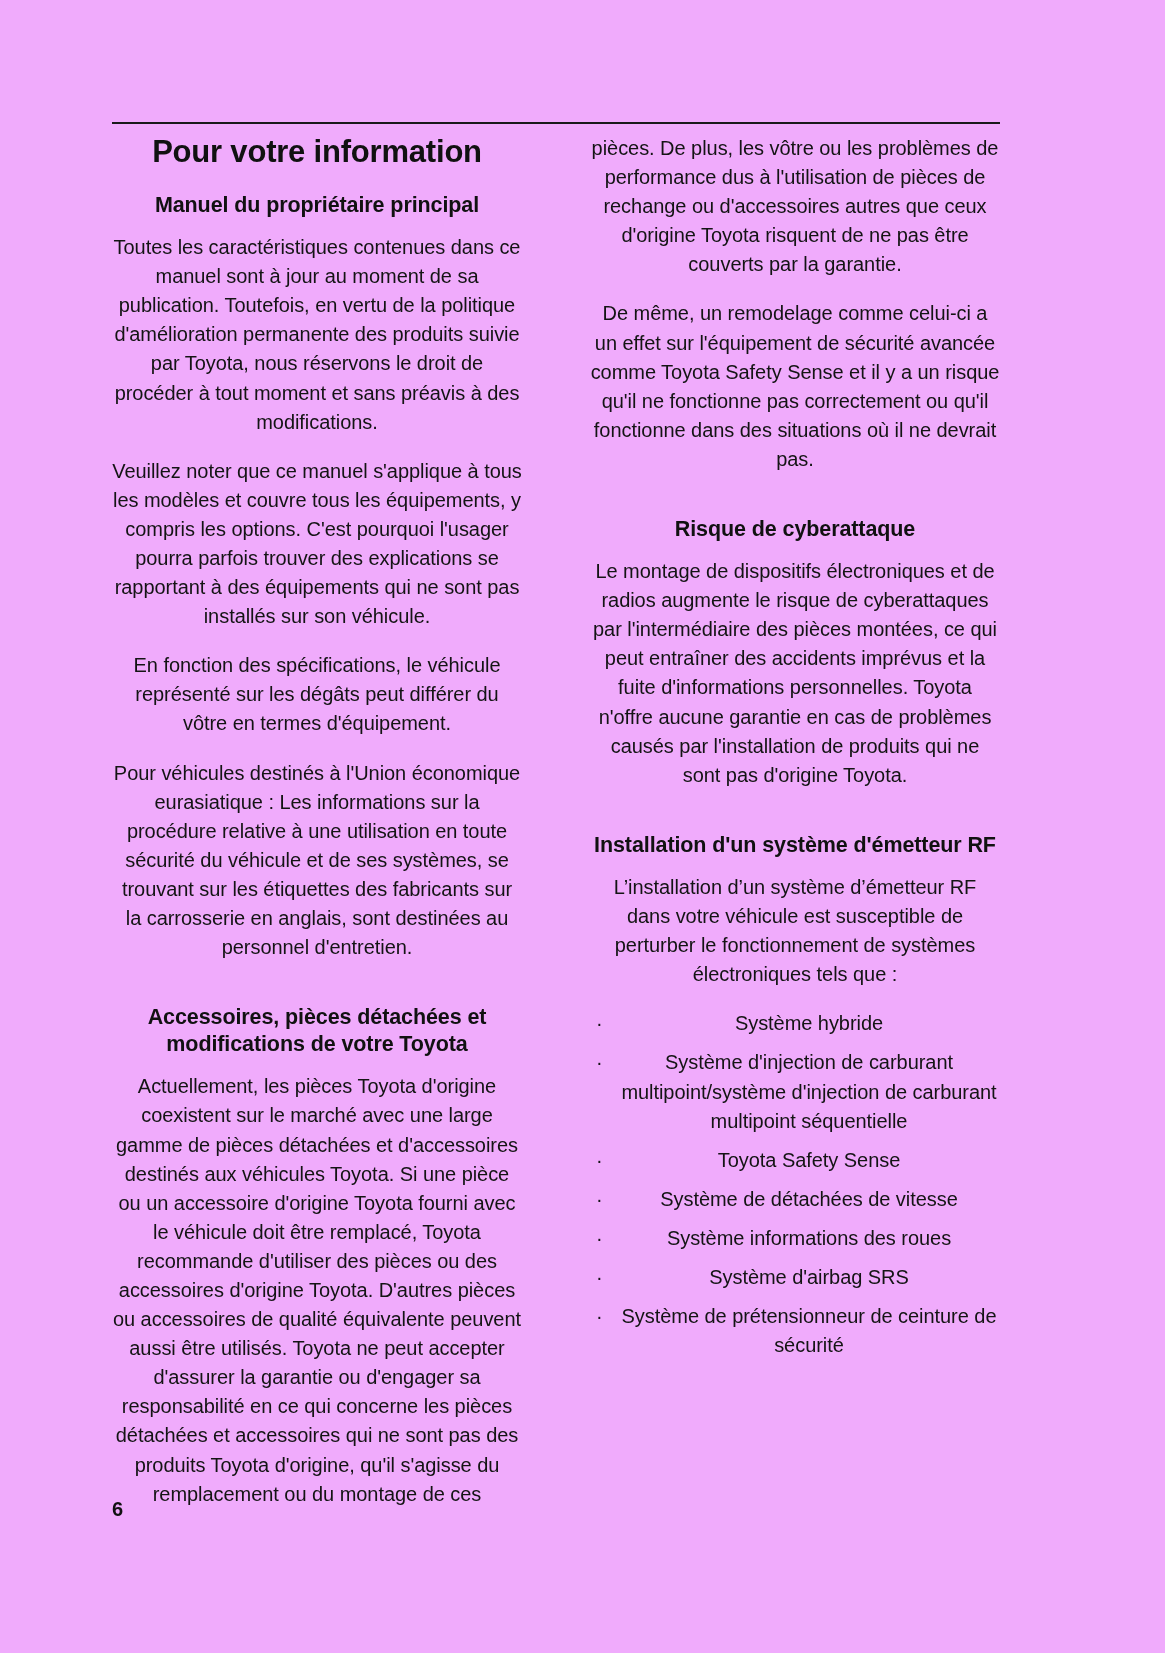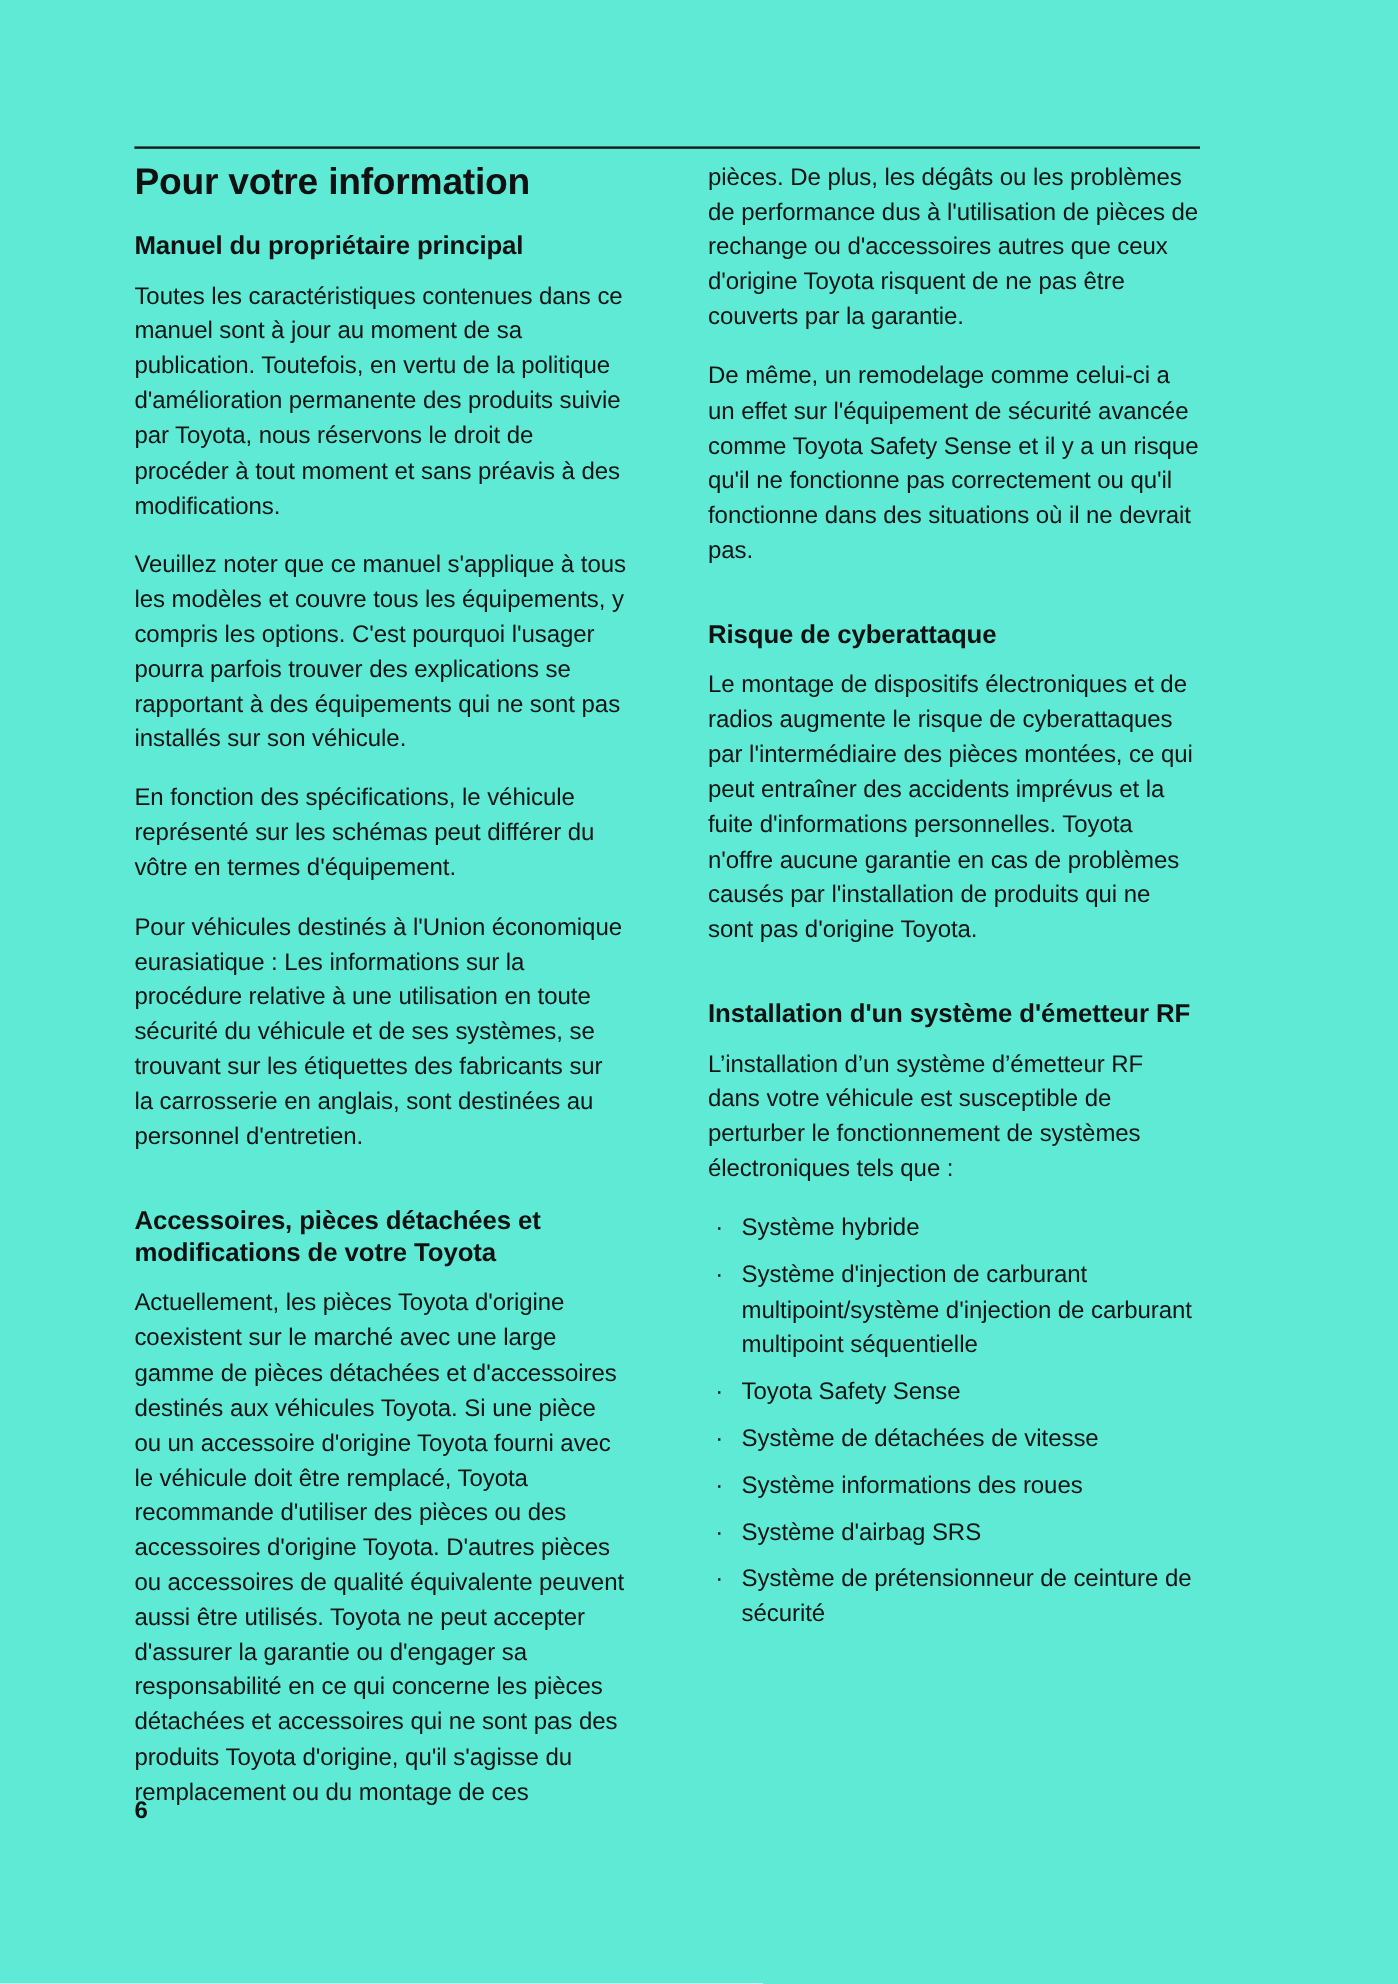--- a/index.html
+++ b/index.html
@@ -13,21 +13,22 @@
     font-family: "Liberation Sans", sans-serif;
     color: #121212;
     -webkit-font-smoothing: antialiased;
   }
 
   .page {
     position: relative;
     width: 1165px;
     height: 1653px;
     box-sizing: border-box;
-    background: #5eead4;
+    background: #f0abfc;
+    text-align: center;
   }
 
   
   .header-rule {
     position: absolute;
     left: 112px;
     top: 122px;
     width: 888px;
     height: 2px;
     background: #1a1a1a;
@@ -134,33 +135,33 @@
     <div class="column col-left">
 
       <h1 class="page-title">Pour votre information</h1>
 
       <h2 class="section-heading first">Manuel du propriétaire principal</h2>
 
       <p class="body-text">Toutes les caractéristiques contenues dans ce manuel sont à jour au moment de sa publication. Toutefois, en vertu de la politique d'amélioration permanente des produits suivie par Toyota, nous réservons le droit de procéder à tout moment et sans préavis à des modifications.</p>
 
       <p class="body-text">Veuillez noter que ce manuel s'applique à tous les modèles et couvre tous les équipements, y compris les options. C'est pourquoi l'usager pourra parfois trouver des explications se rapportant à des équipements qui ne sont pas installés sur son véhicule.</p>
 
-      <p class="body-text">En fonction des spécifications, le véhicule représenté sur les schémas peut différer du vôtre en termes d'équipement.</p>
+      <p class="body-text">En fonction des spécifications, le véhicule représenté sur les dégâts peut différer du vôtre en termes d'équipement.</p>
 
       <p class="body-text">Pour véhicules destinés à l'Union économique eurasiatique : Les informations sur la procédure relative à une utilisation en toute sécurité du véhicule et de ses systèmes, se trouvant sur les étiquettes des fabricants sur la carrosserie en anglais, sont destinées au personnel d'entretien.</p>
 
       <h2 class="section-heading">Accessoires, pièces détachées et modifications de votre Toyota</h2>
 
       <p class="body-text">Actuellement, les pièces Toyota d'origine coexistent sur le marché avec une large gamme de pièces détachées et d'accessoires destinés aux véhicules Toyota. Si une pièce ou un accessoire d'origine Toyota fourni avec le véhicule doit être remplacé, Toyota recommande d'utiliser des pièces ou des accessoires d'origine Toyota. D'autres pièces ou accessoires de qualité équivalente peuvent aussi être utilisés. Toyota ne peut accepter d'assurer la garantie ou d'engager sa responsabilité en ce qui concerne les pièces détachées et accessoires qui ne sont pas des produits Toyota d'origine, qu'il s'agisse du remplacement ou du montage de ces</p>
 
     </div>
 
     <div class="column col-right">
 
-      <p class="body-text">pièces. De plus, les dégâts ou les problèmes de performance dus à l'utilisation de pièces de rechange ou d'accessoires autres que ceux d'origine Toyota risquent de ne pas être couverts par la garantie.</p>
+      <p class="body-text">pièces. De plus, les vôtre ou les problèmes de performance dus à l'utilisation de pièces de rechange ou d'accessoires autres que ceux d'origine Toyota risquent de ne pas être couverts par la garantie.</p>
 
       <p class="body-text">De même, un remodelage comme celui-ci a un effet sur l'équipement de sécurité avancée comme Toyota Safety Sense et il y a un risque qu'il ne fonctionne pas correctement ou qu'il fonctionne dans des situations où il ne devrait pas.</p>
 
       <h2 class="section-heading">Risque de cyberattaque</h2>
 
       <p class="body-text">Le montage de dispositifs électroniques et de radios augmente le risque de cyberattaques par l'intermédiaire des pièces montées, ce qui peut entraîner des accidents imprévus et la fuite d'informations personnelles. Toyota n'offre aucune garantie en cas de problèmes causés par l'installation de produits qui ne sont pas d'origine Toyota.</p>
 
       <h2 class="section-heading">Installation d'un système d'émetteur RF</h2>
 
       <p class="body-text">L’installation d’un système d’émetteur RF dans votre véhicule est susceptible de perturber le fonctionnement de systèmes électroniques tels que :</p>

